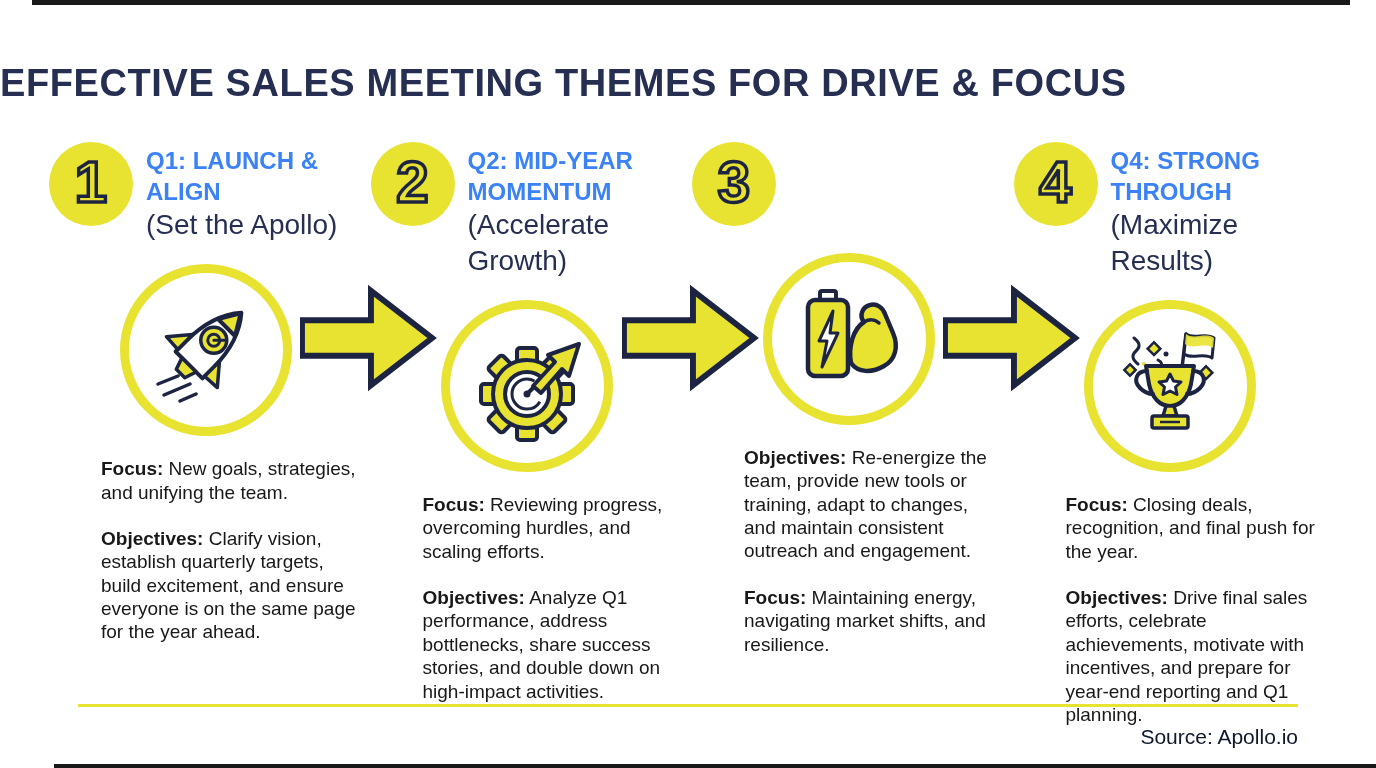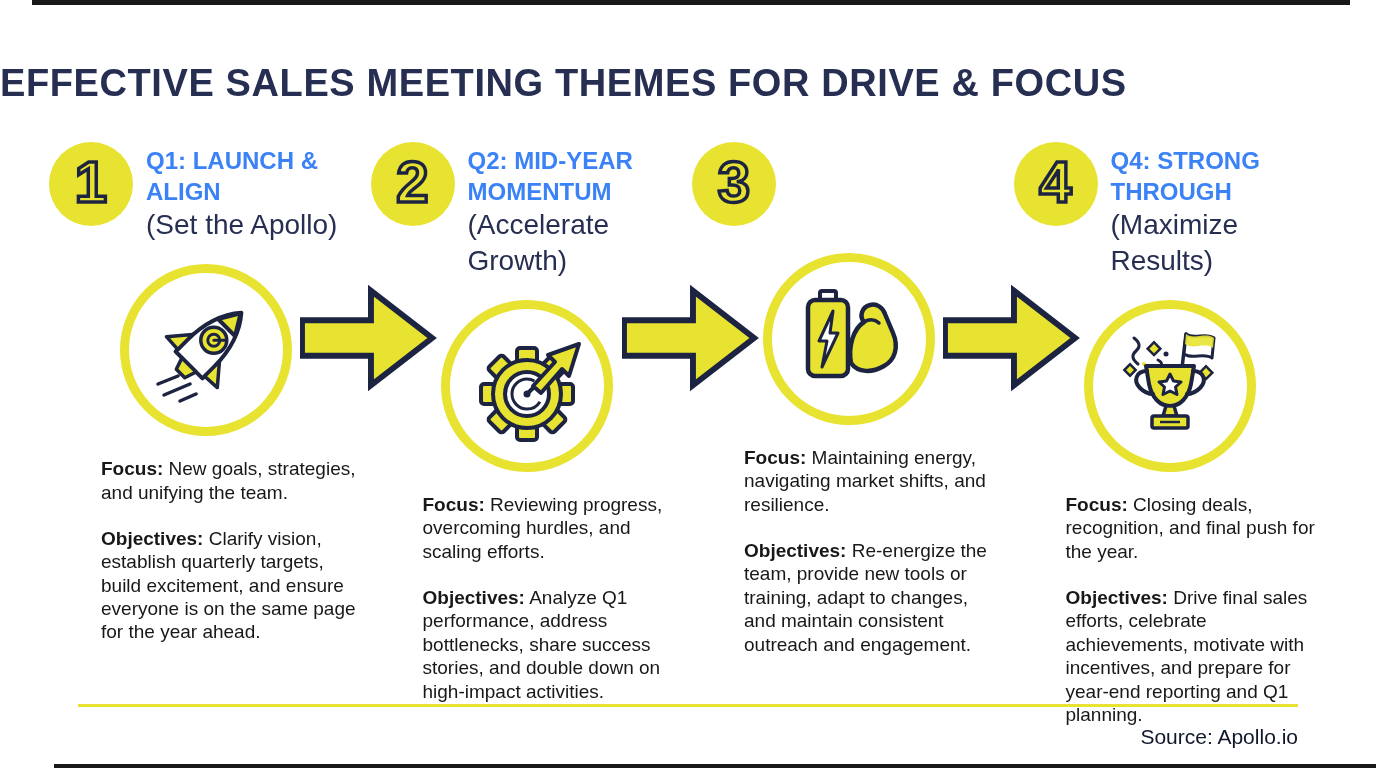--- a/index.html
+++ b/index.html
@@ -138,22 +138,22 @@
               <path d="M62,86 C59,70 64,52 75,45 C70,39 73,30 81,28 C88,26 94,31 96,37 L104,56 C110,70 106,83 95,89 C83,96 69,96 62,86 Z" fill="#e8e330" stroke="#1d2442" stroke-width="4.5" stroke-linejoin="round"></path>
               <path d="M75,45 C80,42 86,42 90,46" fill="none" stroke="#1d2442" stroke-width="3.5" stroke-linecap="round"></path>
               <rect x="31" y="14" width="16" height="9" rx="2" fill="#fff" stroke="#1d2442" stroke-width="4"></rect>
               <rect x="19" y="23" width="40" height="76" rx="7" fill="#e8e330" stroke="#1d2442" stroke-width="4.5"></rect>
               <polygon points="44,34 30,64 38,64 33,90 49,56 41,56" fill="#fff" stroke="#1d2442" stroke-width="3" stroke-linejoin="round"></polygon>
             </svg>
           </span>
         </div>
       </div>
       <div class="q-body">
+        <p><b>Objectives:</b> <span>Re-energize the team, provide new tools or training, adapt to changes, and maintain consistent outreach and engagement.</span></p>
         <p><b>Focus:</b> <span>Maintaining energy, navigating market shifts, and resilience.</span></p>
-        <p><b>Objectives:</b> <span>Re-energize the team, provide new tools or training, adapt to changes, and maintain consistent outreach and engagement.</span></p>
       </div>
     </div>
 
     <div class="col">
       <div class="q-header">
         <div class="q-num">4</div>
         <div class="q-titles">
           <div class="q-title">Q4: STRONG THROUGH</div>
           <div class="q-sub">(Maximize Results)</div>
         </div>

